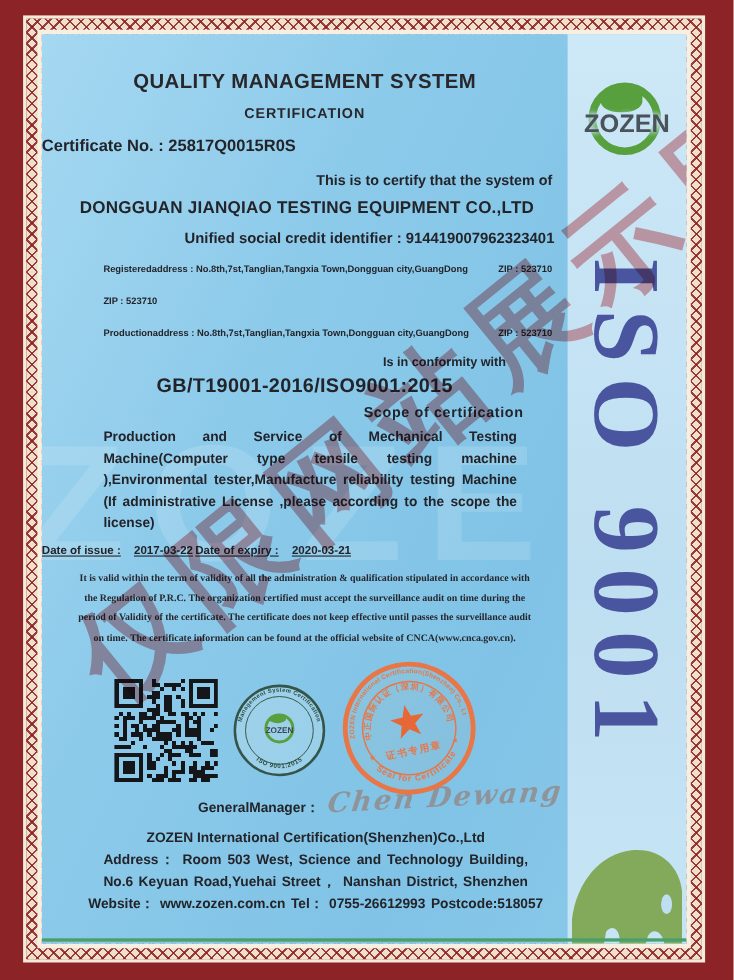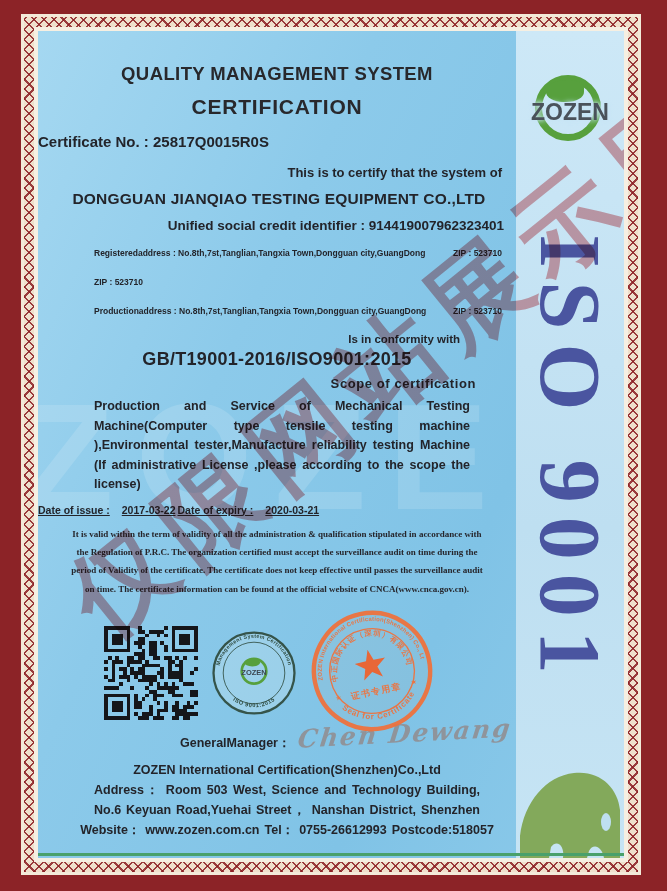--- a/index.html
+++ b/index.html
@@ -18,21 +18,21 @@
   .main-col{flex:1;position:relative;color:#23242a;}
   .side-panel{width:108px;position:relative;background:linear-gradient(180deg,#cde8f7 0%,#bedff1 60%,#c6e4f4 100%);}
 
   
   .bg-zozen{position:absolute;left:-16px;top:340px;font-size:150px;font-weight:800;
     color:rgba(255,255,255,0.14);letter-spacing:22px;pointer-events:none;z-index:0;}
 
   
   .t-center{text-align:center;}
   .title{margin-top:32px;font-size:18.5px;font-weight:700;letter-spacing:.4px;color:#28282c;}
-  .title2{margin-top:10px;font-size:21px;font-weight:700;letter-spacing:.8px;color:#28282c;}
+  .title2{margin-top:10px;font-size:13px;font-weight:700;letter-spacing:.8px;color:#28282c;}
   .certno{margin-top:14px;padding-right:26px;font-size:15px;font-weight:700;}
   .certify{margin-top:15px;text-align:right;padding-right:14px;font-size:13px;font-weight:700;}
   .company{margin-top:10px;text-align:center;padding-left:4px;font-size:15.5px;font-weight:700;letter-spacing:.2px;}
   .credit{margin-top:10px;text-align:right;padding-right:12px;font-size:13.5px;font-weight:700;}
   .addr-block{margin:8px 14px 0 56px;}
   .addr-row{display:flex;justify-content:space-between;font-size:8.5px;font-weight:700;line-height:17px;margin-top:12px;}
   .addr-zip{white-space:nowrap;}
   .conformity{margin-top:13px;text-align:right;padding-right:56px;font-size:11.5px;font-weight:700;}
   .standard{margin-top:4px;text-align:center;font-size:18px;font-weight:700;letter-spacing:.3px;}
   .scope-title{margin-top:6px;text-align:right;padding-right:40px;font-size:13px;font-weight:700;letter-spacing:.6px;}

